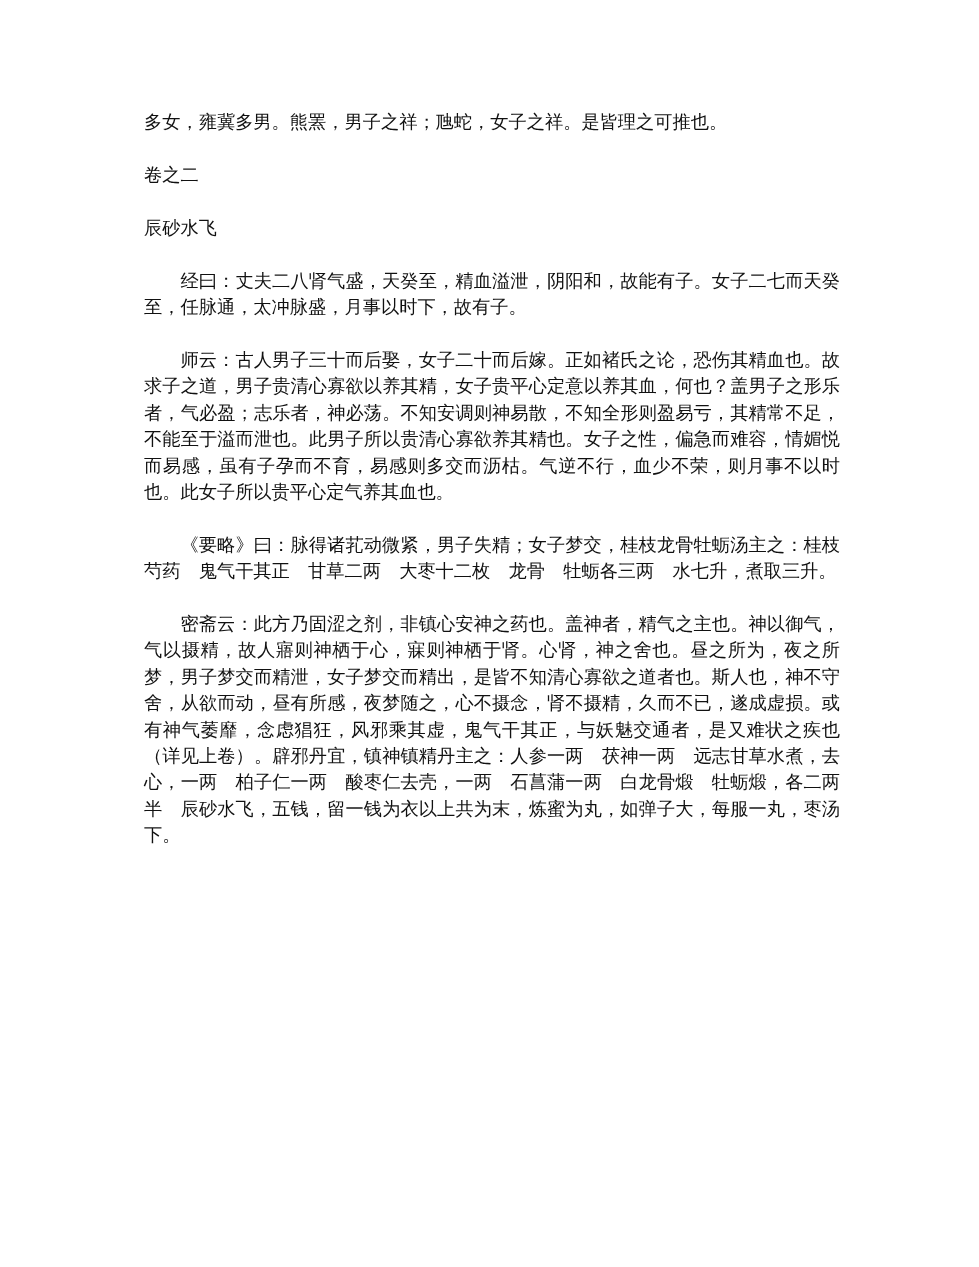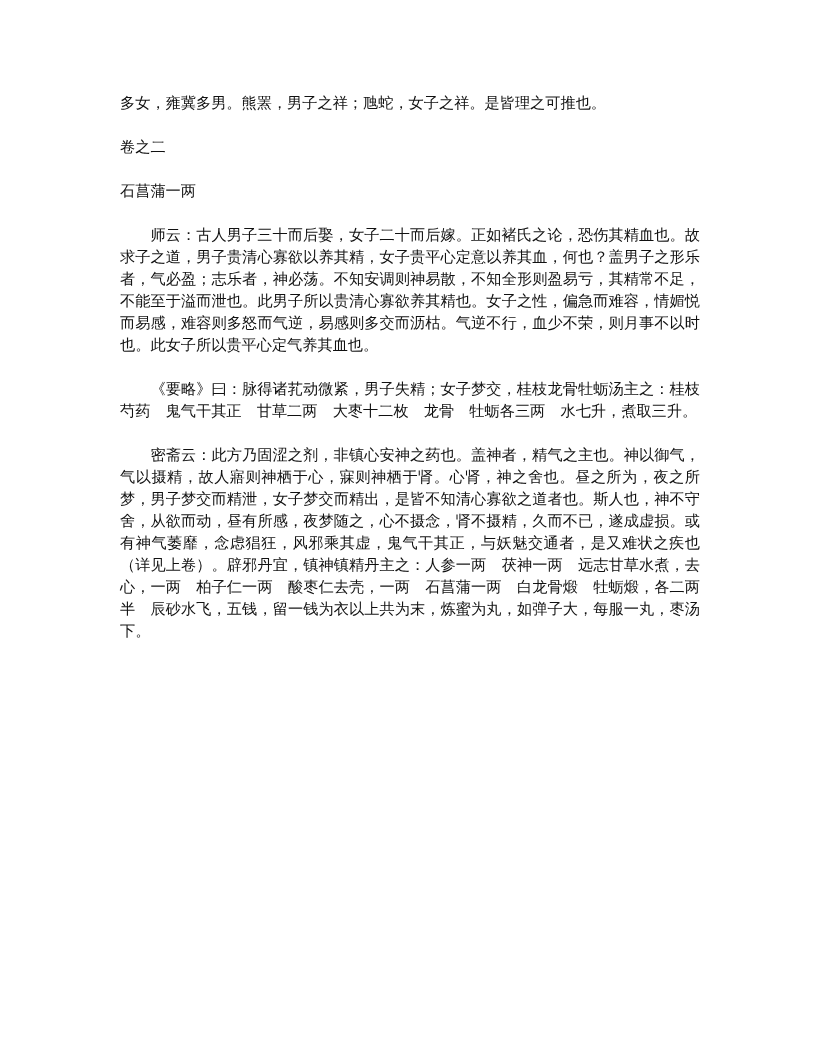--- a/index.html
+++ b/index.html
@@ -9,27 +9,28 @@
     left: 120px;
     top: 92px;
     width: 580px;
     font-family: "DejaVu Serif", "Liberation Serif", serif;
     font-size: 15.2px;
     line-height: 22px;
     color: #111111;
     text-align: justify;
     text-justify: inter-character;
   }
-  .page p { margin: 0 0 22px 0; }
+  .page p { margin: 0 0 22px 0; font-family: Liberation Mono, monospace; }
   .page p.indent { text-indent: 2em; }
 </style>
 </head>
 <body>
 
 <div class="page">
   <p>多女，雍冀多男。熊罴，男子之祥；虺蛇，女子之祥。是皆理之可推也。</p>
   <p>卷之二</p>
-  <p>石菖蒲一两</p>
-  <p class="indent">师云：古人男子三十而后娶，女子二十而后嫁。正如褚氏之论，恐伤其精血也。故求子之道，男子贵清心寡欲以养其精，女子贵平心定意以养其血，何也？盖男子之形乐者，气必盈；志乐者，神必荡。不知安调则神易散，不知全形则盈易亏，其精常不足，不能至于溢而泄也。此男子所以贵清心寡欲养其精也。女子之性，偏急而难容，情媚悦而易感，难容则多怒而气逆，易感则多交而沥枯。气逆不行，血少不荣，则月事不以时也。此女子所以贵平心定气养其血也。</p>
+  <p>辰砂水飞</p>
+  <p class="indent">经曰：丈夫二八肾气盛，天癸至，精血溢泄，阴阳和，故能有子。女子二七而天癸至，任脉通，太冲脉盛，月事以时下，故有子。</p>
+  <p class="indent">师云：古人男子三十而后娶，女子二十而后嫁。正如褚氏之论，恐伤其精血也。故求子之道，男子贵清心寡欲以养其精，女子贵平心定意以养其血，何也？盖男子之形乐者，气必盈；志乐者，神必荡。不知安调则神易散，不知全形则盈易亏，其精常不足，不能至于溢而泄也。此男子所以贵清心寡欲养其精也。女子之性，偏急而难容，情媚悦而易感，虽有子孕而不育，易感则多交而沥枯。气逆不行，血少不荣，则月事不以时也。此女子所以贵平心定气养其血也。</p>
   <p class="indent">《要略》曰：脉得诸芤动微紧，男子失精；女子梦交，桂枝龙骨牡蛎汤主之：桂枝　芍药　鬼气干其正　甘草二两　大枣十二枚　龙骨　牡蛎各三两　水七升，煮取三升。</p>
   <p class="indent">密斋云：此方乃固涩之剂，非镇心安神之药也。盖神者，精气之主也。神以御气，气以摄精，故人寤则神栖于心，寐则神栖于肾。心肾，神之舍也。昼之所为，夜之所梦，男子梦交而精泄，女子梦交而精出，是皆不知清心寡欲之道者也。斯人也，神不守舍，从欲而动，昼有所感，夜梦随之，心不摄念，肾不摄精，久而不已，遂成虚损。或有神气萎靡，念虑猖狂，风邪乘其虚，鬼气干其正，与妖魅交通者，是又难状之疾也（详见上卷）。辟邪丹宜，镇神镇精丹主之：人参一两　茯神一两　远志甘草水煮，去心，一两　柏子仁一两　酸枣仁去壳，一两　石菖蒲一两　白龙骨煅　牡蛎煅，各二两半　辰砂水飞，五钱，留一钱为衣以上共为末，炼蜜为丸，如弹子大，每服一丸，枣汤下。</p>
 
 </div>
 
 </body></html>

